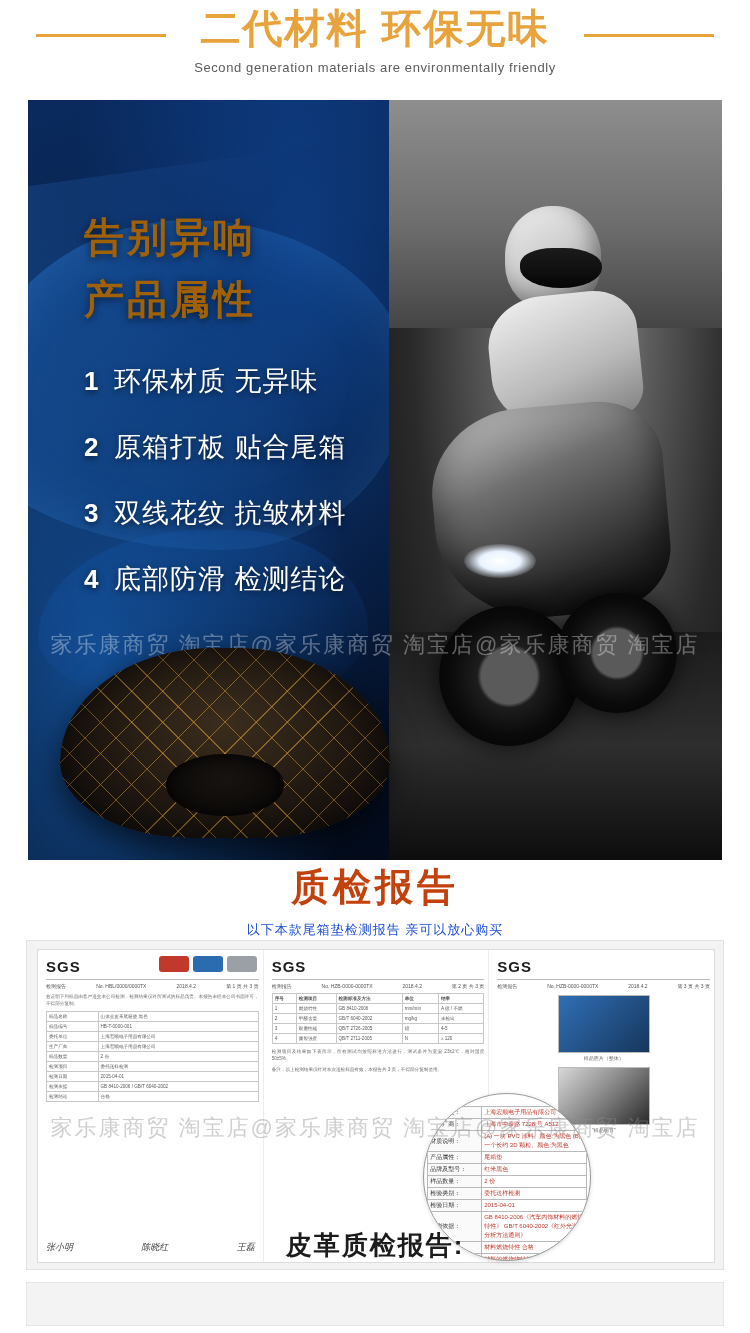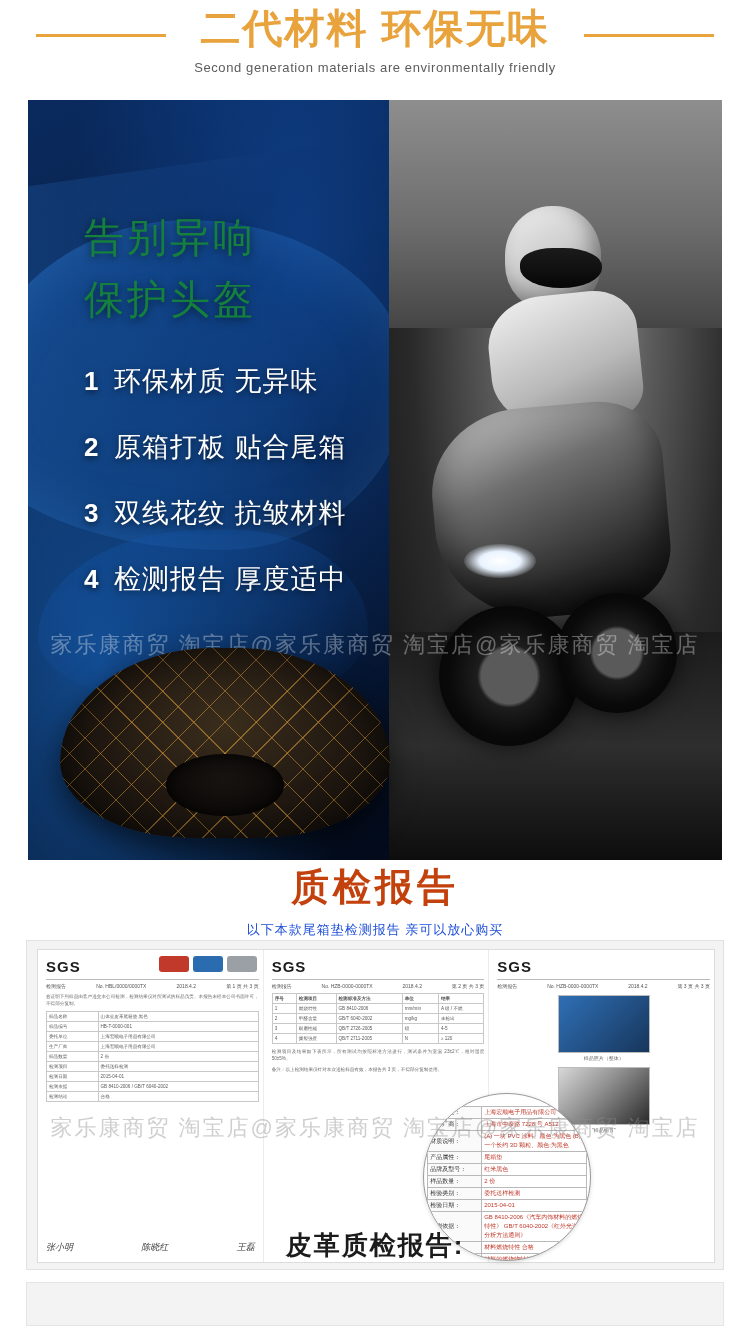--- a/index.html
+++ b/index.html
@@ -161,23 +161,23 @@
     width: 72px; height: 34px;
     border-radius: 50%;
     background: radial-gradient(ellipse at 50% 50%, #ffffff 0%, #e9f3ff 40%, rgba(200,225,255,0) 75%);
     filter: blur(0.5px);
   }
 
   
   .hero-title {
     position: absolute;
     left: 56px; top: 106px;
-    color: #15803d;
+    color: #a16207;
     font-size: 40px;
-    font-weight: normal;
+    font-weight: bold;
     letter-spacing: 3px;
     line-height: 62px;
     text-shadow: 0 2px 8px rgba(0,0,0,0.6);
   }
   .hero-list {
     position: absolute;
     left: 56px; top: 248px;
     color: #ffffff;
   }
   .hero-list .row {
@@ -433,39 +433,39 @@
         <div class="torso"></div>
         <div class="bike-body"></div>
         <div class="wheel front"></div>
         <div class="wheel rear"></div>
         <div class="headlight"></div>
       </div>
     </div>
 
     <div class="hero-title">
       <div>告别异响</div>
-      <div>保护头盔</div>
+      <div>产品属性</div>
     </div>
 
     <div class="hero-list">
       <div class="row">
         <span class="num">1</span>
         <span class="txt">环保材质 无异味</span>
       </div>
       <div class="row">
         <span class="num">2</span>
         <span class="txt">原箱打板 贴合尾箱</span>
       </div>
       <div class="row">
         <span class="num">3</span>
         <span class="txt">双线花纹 抗皱材料</span>
       </div>
       <div class="row">
         <span class="num">4</span>
-        <span class="txt">检测报告 厚度适中</span>
+        <span class="txt">底部防滑 检测结论</span>
       </div>
     </div>
 
     <div class="wm hero-wm">家乐康商贸 淘宝店@家乐康商贸 淘宝店@家乐康商贸 淘宝店</div>
 
     <div class="cushion">
       <div class="hole"></div>
     </div>
   </div>
 

